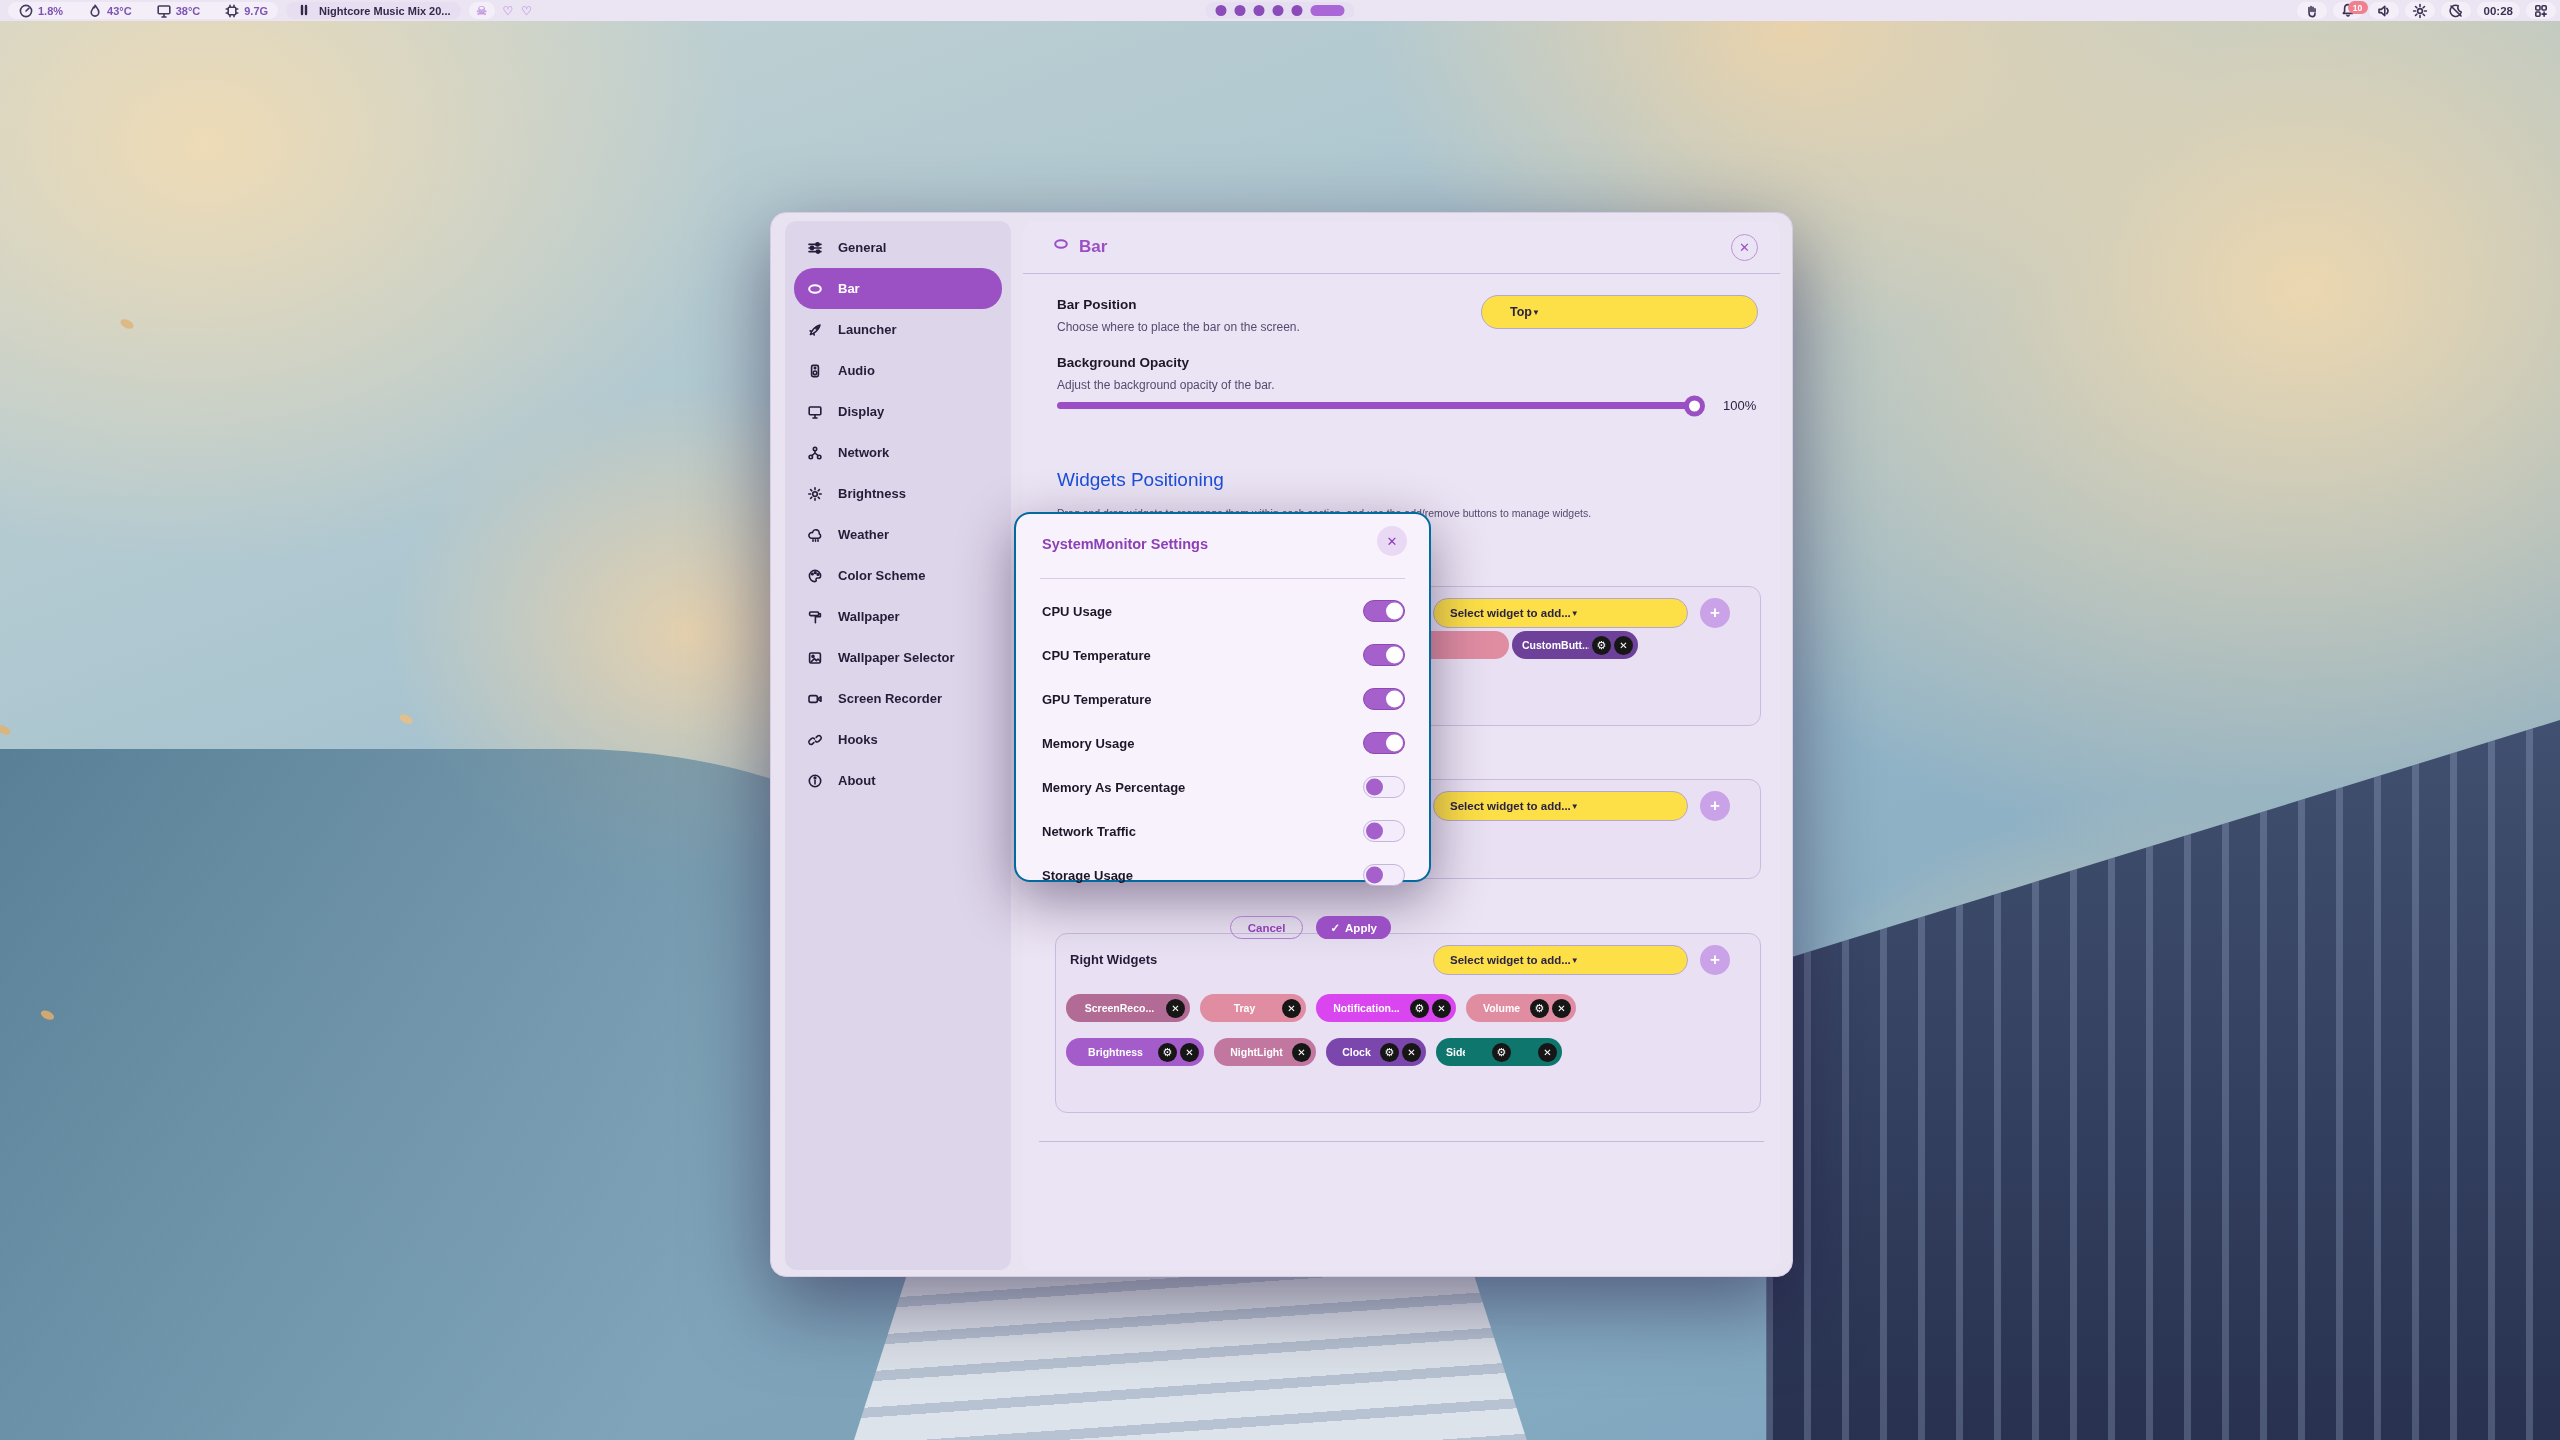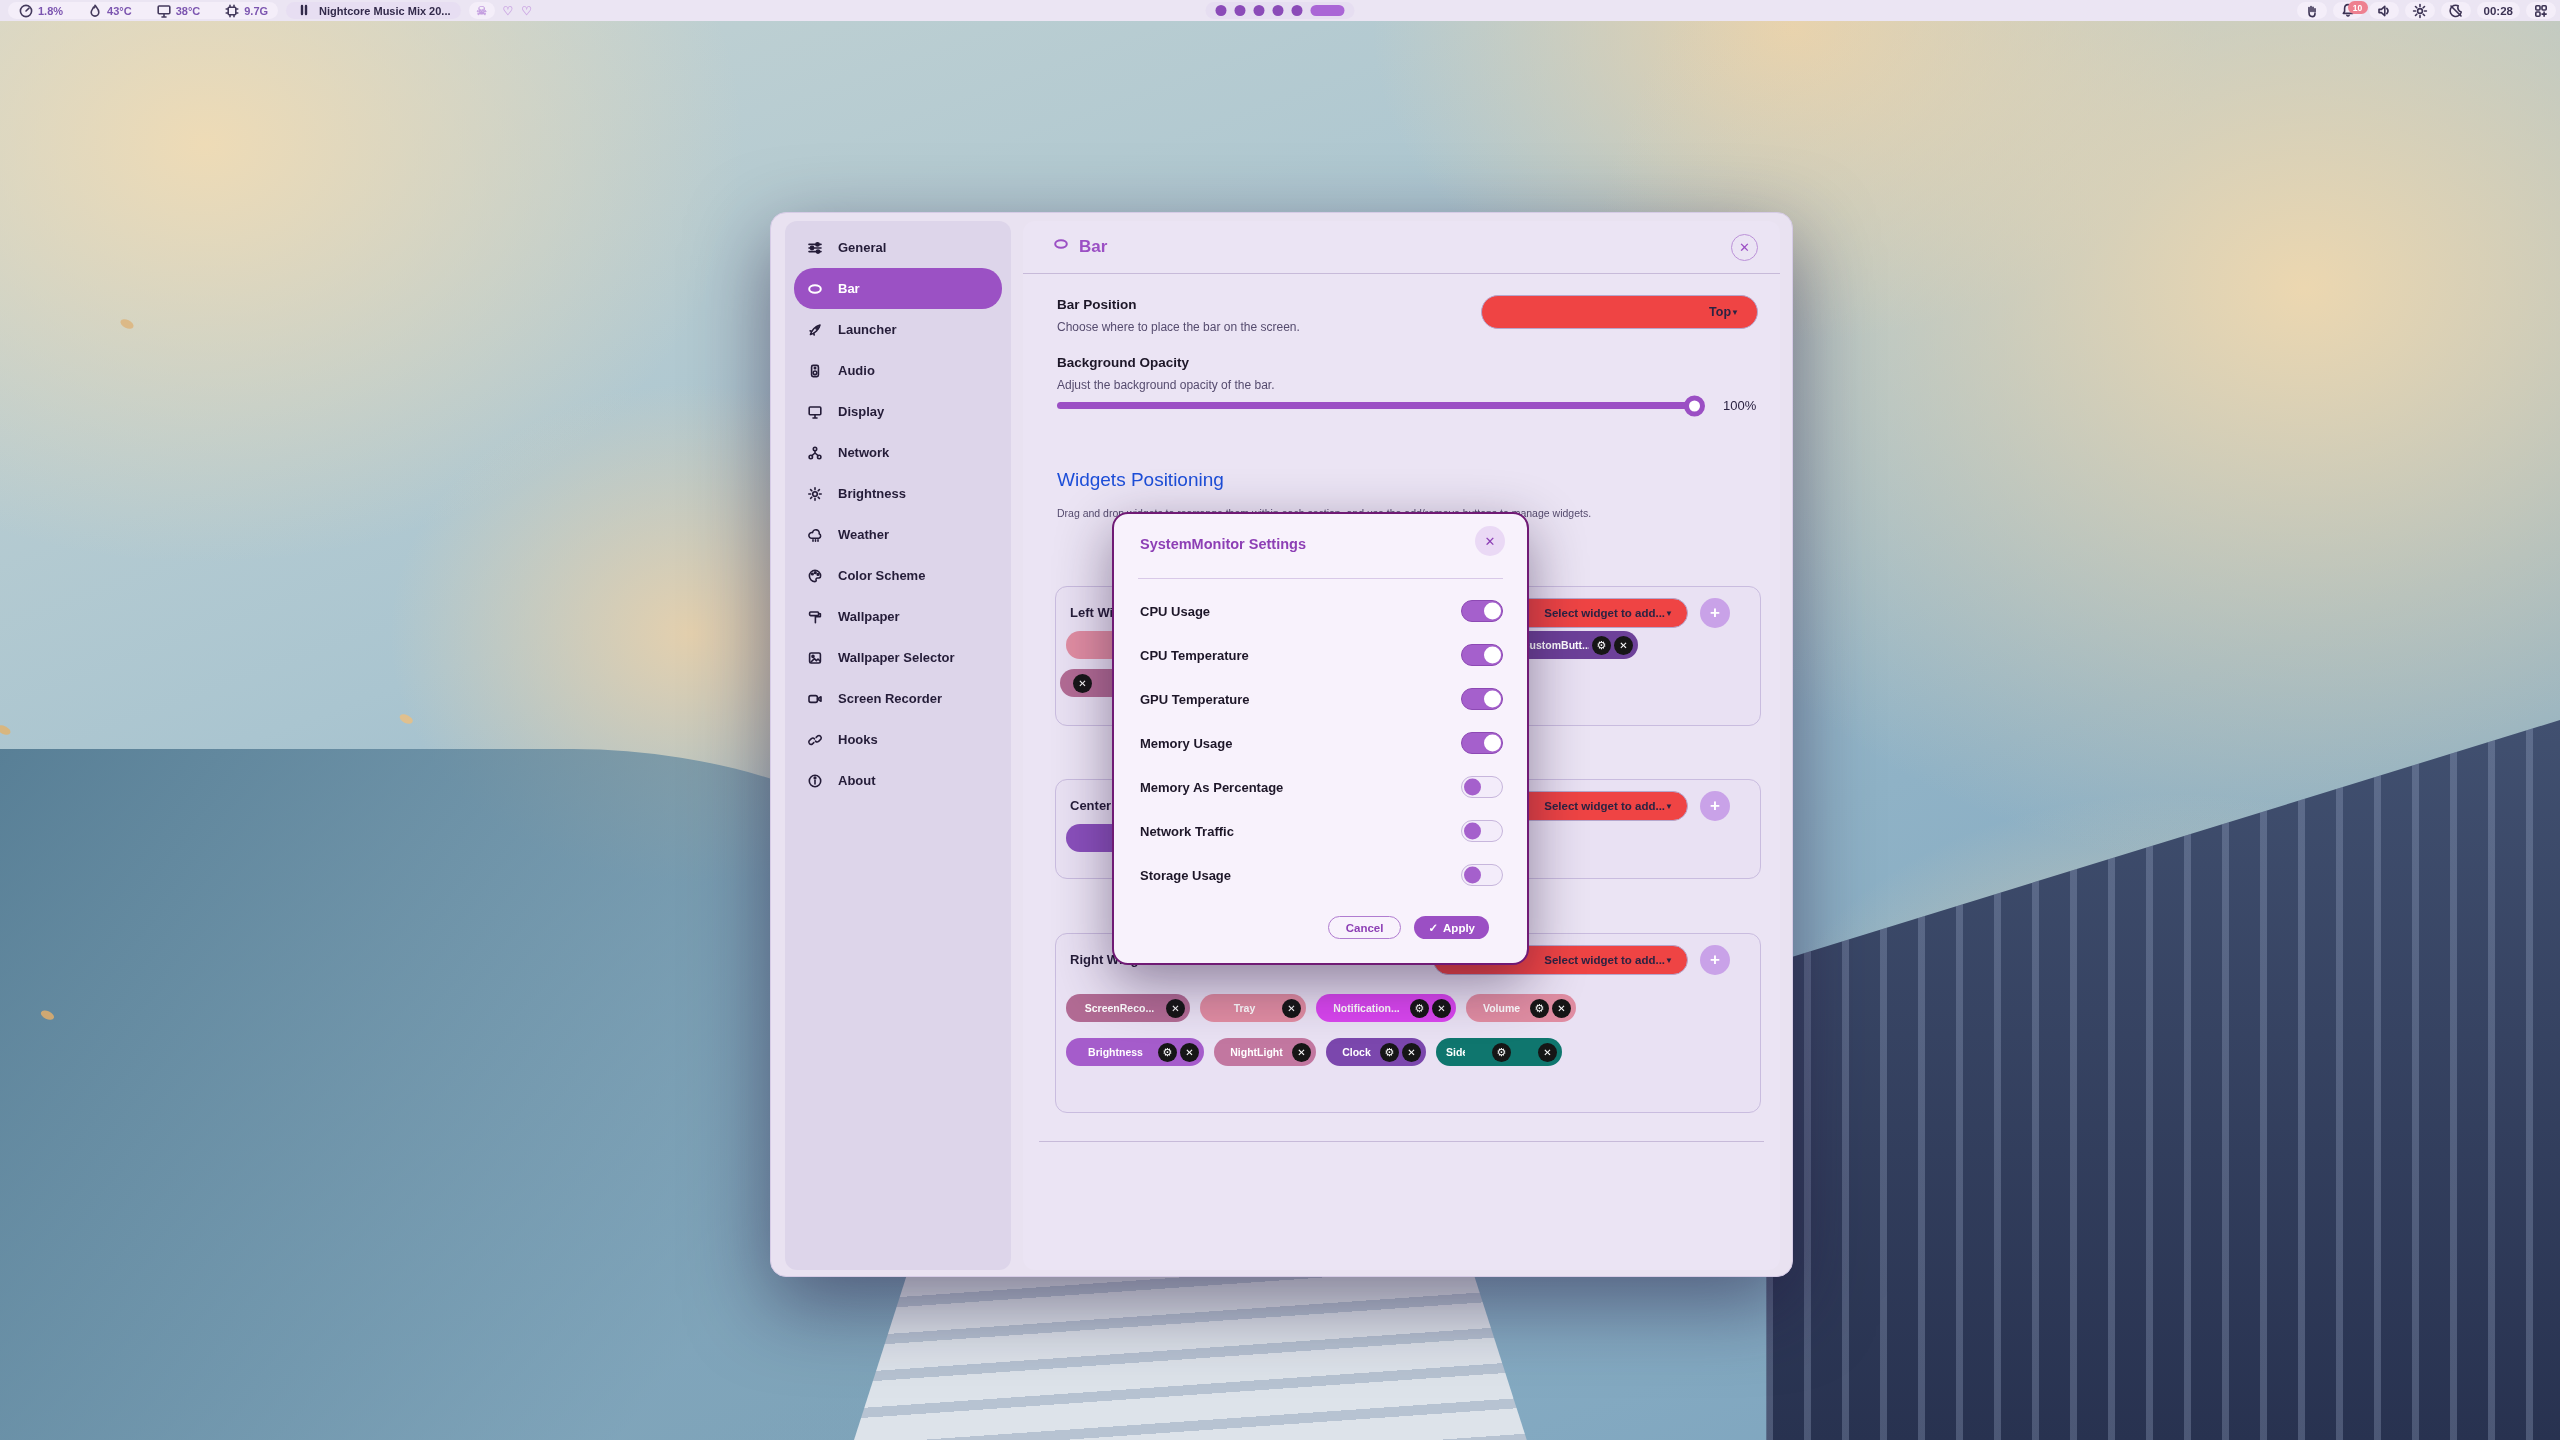--- a/index.html
+++ b/index.html
@@ -69,22 +69,22 @@
   .main{position:absolute;left:252px;top:8px;width:757px;height:1049px;background:#ebe4f4;
         border-radius:12px}
   .main-title{position:absolute;left:30px;top:15px;display:flex;align-items:center;gap:10px;
               color:#9b4fc4;font-size:17px;font-weight:bold}
   .close-btn{position:absolute;right:22px;top:13px;width:27px;height:27px;border-radius:50%;
              border:1.5px solid #bb92d8;color:#9b4fc4;display:flex;align-items:center;
              justify-content:center;font-size:13px;box-sizing:border-box}
   .hr{position:absolute;left:0;right:0;top:52px;height:1px;background:#c7bad9}
   .lbl{position:absolute;left:34px;font-size:13.5px;font-weight:bold;color:#1d1728}
   .desc{position:absolute;left:34px;font-size:12px;color:#554b6e}
-  .select{position:absolute;background:#ef4444;border:1px solid #b5a7cd;border-radius:17px;
-          display:flex;align-items:center;justify-content:flex-end;box-sizing:border-box;
+  .select{position:absolute;background:#fde047;border:1px solid #b5a7cd;border-radius:17px;
+          display:flex;align-items:center;justify-content:flex-start;box-sizing:border-box;
           color:#2b2342;font-weight:bold}
   .select .caret{font-size:8px;color:#2b2342}
   .bp-select{left:458px;top:74px;width:277px;height:34px;padding:0 18px 0 28px;font-size:12.5px}
   .slider{position:absolute;left:34px;top:181px;width:644px;height:7px;border-radius:4px;
           background:#9b4fc4}
   .knob{position:absolute;right:-4px;top:50%;transform:translateY(-50%);width:21px;height:21px;
         border-radius:50%;background:#fff;border:5px solid #9b4fc4;box-sizing:border-box}
   .slider-val{position:absolute;left:700px;top:177px;font-size:13px;color:#2b2342}
   .wheading{position:absolute;left:34px;top:248px;font-size:19px;font-weight:normal;color:#1d4ed8}
   .wdesc{position:absolute;left:34px;top:284px;width:656px;font-size:10.5px;color:#554b6e;
@@ -100,22 +100,22 @@
   .chip{position:absolute;height:28px;border-radius:14px;display:flex;align-items:center;
         padding:0 5px 0 10px;box-sizing:border-box}
   .chip .clbl{flex:1;text-align:center;color:#fff;font-weight:bold;font-size:10.5px;
               white-space:nowrap;overflow:hidden}
   .cbtn{width:19px;height:19px;border-radius:50%;background:#161616;color:#fff;display:flex;
         align-items:center;justify-content:center;margin-left:3px;flex:none;font-size:10px}
   .cbtn.gear{font-size:11px}
   .bottom-hr{position:absolute;left:16px;right:16px;top:920px;height:1px;background:#c7bad9}
 
   
-  .dialog{position:absolute;left:1112px;top:512px;width:417px;height:453px;z-index:60;
-          background:#f8f2fc;border:2px solid #701a75;border-radius:16px;box-sizing:border-box;
+  .dialog{position:absolute;left:1014px;top:512px;width:417px;height:370px;z-index:60;
+          background:#f8f2fc;border:2px solid #0369a1;border-radius:16px;box-sizing:border-box;
           box-shadow:0 18px 55px rgba(30,10,50,.45)}
   .dlg-title{position:absolute;left:26px;top:22px;font-size:14.5px;font-weight:bold;color:#8d3fb5}
   .dlg-close{position:absolute;right:22px;top:12px;width:30px;height:30px;border-radius:50%;
              background:#ead9f5;color:#8d3fb5;display:flex;align-items:center;justify-content:center;
              font-size:13px}
   .dlg-hr{position:absolute;left:24px;right:24px;top:64px;height:1px;background:#d9c9e8}
   .dlg-row{position:absolute;left:26px;right:24px;height:30px;display:flex;align-items:center;
            justify-content:space-between}
   .dlg-lbl{font-size:13px;font-weight:bold;color:#1d1628}
   .toggle{width:42px;height:22px;border-radius:11px;position:relative;box-sizing:border-box;flex:none}

